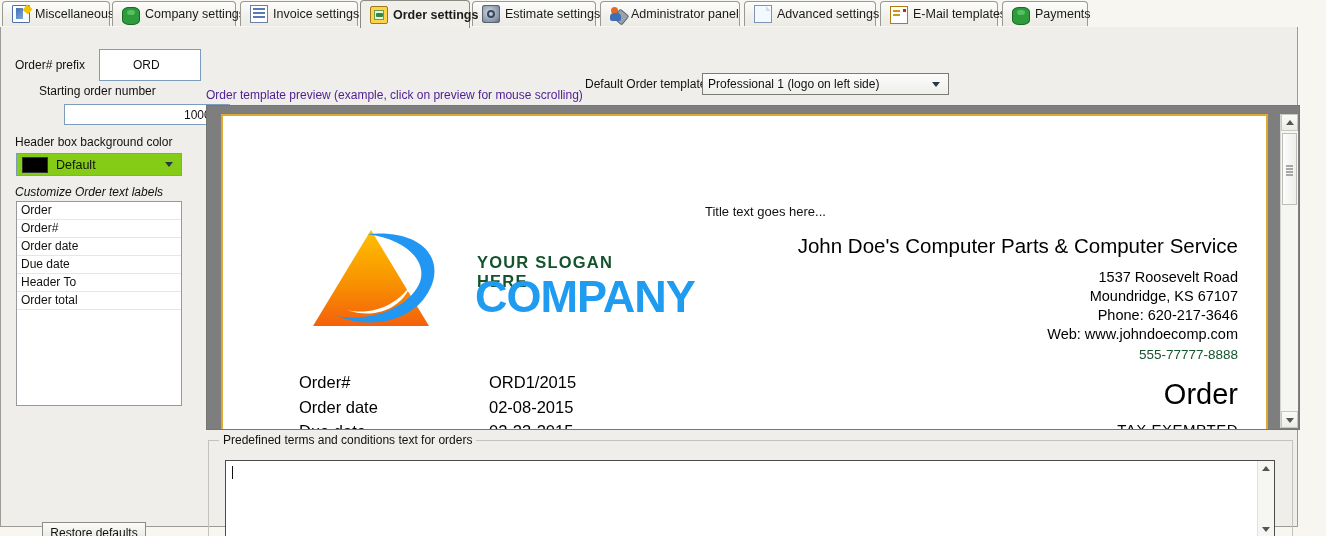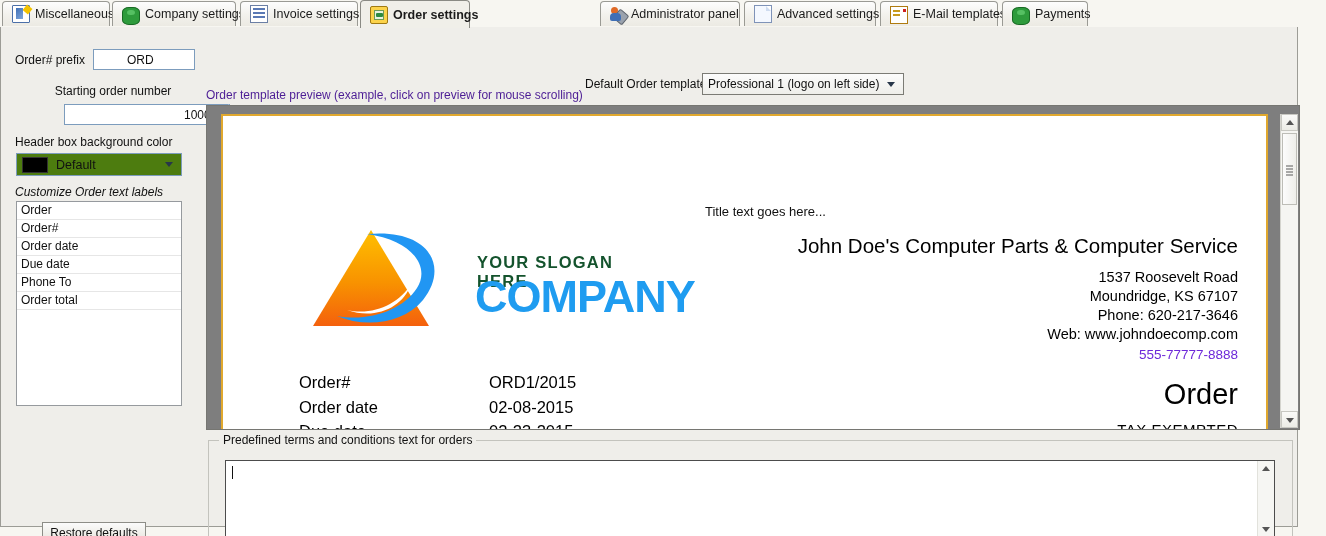--- a/index.html
+++ b/index.html
@@ -58,42 +58,42 @@
   .ic-mail:before{content:"";position:absolute;right:1px;top:2px;width:3px;height:3px;background:#cf2020;}
 
   
   .client{
     position:absolute;left:0;top:27px;width:1298px;height:500px;
     background:#efeeea;border:1px solid #9c9c96;border-top:none;box-sizing:border-box;
   }
 
   
   .lbl{font-size:12px;color:#111;}
-  .row-prefix{position:absolute;left:14px;top:22px;display:flex;align-items:center;gap:8px;}
+  .row-prefix{position:absolute;left:14px;top:22px;display:flex;align-items:center;gap:14px;}
   .tbox{
     background:#fff;border:1px solid #7c9cbd;box-sizing:border-box;
     font-family:"Liberation Sans",sans-serif;font-size:12px;color:#111;
     padding:2px 4px;
   }
-  #prefix-input{width:102px;height:21px;line-height:17px;padding-left:33px;}
-  .lbl-start{position:absolute;left:38px;top:57px;width:148px;text-align:center;}
+  #prefix-input{width:102px;height:32px;line-height:17px;padding-left:33px;}
+  .lbl-start{position:absolute;left:38px;top:57px;width:148px;text-align:left;}
   .spinwrap{position:absolute;left:63px;top:77px;width:92px;height:21px;display:flex;}
   #start-input{flex:1;height:21px;text-align:right;line-height:15px;border-right:none;}
   .spin{width:16px;height:21px;border:1px solid #7c9cbd;border-left:1px solid #bcccdc;
     background:linear-gradient(to bottom,#fbfbfb,#e9e9e4);box-sizing:border-box;
     display:flex;flex-direction:column;}
   .spin div{flex:1;position:relative;}
   .spin div:first-child{border-bottom:1px solid #cfcfc9;}
   .ar{position:absolute;left:50%;top:50%;width:0;height:0;border-left:3px solid transparent;border-right:3px solid transparent;}
   .ar.up{transform:translate(-50%,-60%);border-bottom:4px solid #44546b;}
   .ar.dn{transform:translate(-50%,-40%);border-top:4px solid #44546b;}
 
   .lbl-hdrcolor{position:absolute;left:14px;top:108px;}
   .combo{
-    position:absolute;border:1px solid #7c9cbd;background:#4d7c0f;box-sizing:border-box;
+    position:absolute;border:1px solid #7c9cbd;background:#84cc16;box-sizing:border-box;
     display:flex;align-items:center;
   }
   #color-combo{left:15px;top:126px;width:166px;height:23px;padding-left:5px;gap:8px;}
   .swatch{width:24px;height:14px;background:#000;border:1px solid #333;flex:0 0 24px;}
   .combo-text{flex:1;font-size:12.5px;color:#111;overflow:hidden;white-space:nowrap;}
   .caret{width:0;height:0;border-left:4px solid transparent;border-right:4px solid transparent;
     border-top:5px solid #28374a;margin-right:8px;}
 
   .lbl-custom{position:absolute;left:14px;top:158px;font-style:italic;}
   .listbox{
@@ -109,39 +109,39 @@
     border:1px solid #8d8d87;box-sizing:border-box;
     font-family:"Liberation Sans",sans-serif;font-size:12px;color:#111;
     display:flex;align-items:center;justify-content:center;
   }
   #restore-btn{left:41px;top:495px;width:104px;height:22px;}
 
   
   .prev-label{position:absolute;left:205px;top:61px;font-size:12px;color:#4c1d95;}
   .tmpl-label{position:absolute;left:584px;top:50px;font-size:12px;color:#111;}
   #template-combo{
-    left:701px;top:46px;width:202px;height:22px;padding-left:5px;
+    left:701px;top:46px;width:247px;height:22px;padding-left:5px;
     border:1px solid #7b7b75;
     background:linear-gradient(to bottom,#fcfcfc,#eeeeea);
   }
   #template-combo .combo-text{font-size:12px;}
 
   .preview-outer{
     position:absolute;left:205px;top:78px;width:1094px;height:325px;
     border:1px solid #767672;background:#7e7e7e;box-sizing:border-box;
   }
   .preview-pad{position:absolute;left:14px;top:8px;right:31px;bottom:0;
     border:2px solid #e0a82e;border-bottom:none;background:#ffffff;box-sizing:border-box;overflow:hidden;}
   .paper{position:absolute;left:0;top:0;right:0;bottom:0;background:#fff;}
 
   
   .doc-title{position:absolute;left:482px;top:88px;font-size:13px;color:#111;}
   .doc-company{position:absolute;left:0;right:28px;top:118px;text-align:right;font-size:20.5px;color:#000;}
   .doc-addr{position:absolute;right:28px;top:152px;text-align:right;font-size:14.5px;line-height:19px;color:#000;}
-  .doc-phone2{position:absolute;right:28px;top:231px;text-align:right;font-size:13.5px;color:#6d28d9;}
+  .doc-phone2{position:absolute;right:28px;top:231px;text-align:right;font-size:13.5px;color:#14532d;}
   .doc-ordword{position:absolute;right:28px;top:262px;text-align:right;font-size:29px;color:#000;}
   .doc-tax{position:absolute;right:28px;top:305px;text-align:right;font-size:15px;color:#000;letter-spacing:.5px;}
 
   .fields{position:absolute;left:76px;top:254px;font-size:16.5px;line-height:24.5px;color:#000;}
   .fields table{border-collapse:collapse;}
   .fields td{padding:0;font-size:16.5px;line-height:24.5px;}
   .fields td.k{width:190px;}
 
   
   .logo{position:absolute;left:84px;top:108px;width:352px;height:108px;}
@@ -190,20 +190,24 @@
       <span>Company settings</span>
     </div>
     <div class="tab" style="left:240px;width:118px;">
       <span class="glyph ic-doc"></span>
       <span>Invoice settings</span>
     </div>
     <div class="tab active" style="left:360px;width:110px;">
       <span class="glyph ic-order"></span>
       <span>Order settings</span>
     </div>
+    <div class="tab" style="left:472px;width:124px;">
+      <span class="glyph ic-est"></span>
+      <span>Estimate settings</span>
+    </div>
     <div class="tab" style="left:600px;width:140px;text-align:right;">
       <span class="glyph ic-admin">
           <i class="ic-adminwr"></i>
         </span>
       <span>Administrator panel</span>
     </div>
     <div class="tab" style="left:744px;width:132px;">
       <span class="glyph ic-page"></span>
       <span>Advanced settings</span>
     </div>
@@ -243,21 +247,21 @@
       <span class="combo-text">Default</span>
       <span class="caret"></span>
     </div>
 
     <div class="lbl lbl-custom">Customize Order text labels</div>
     <div class="listbox">
       <div class="li">Order</div>
       <div class="li">Order#</div>
       <div class="li">Order date</div>
       <div class="li">Due date</div>
-      <div class="li">Phone To</div>
+      <div class="li">Header To</div>
       <div class="li">Order total</div>
     </div>
 
     <div class="btn" id="restore-btn">Restore defaults</div>
 
     <div class="prev-label">Order template preview (example, click on preview for mouse scrolling)</div>
     <div class="tmpl-label">Default Order template</div>
     <div class="combo" id="template-combo">
       <span class="combo-text">Professional 1 (logo on left side)</span>
       <span class="caret"></span>

